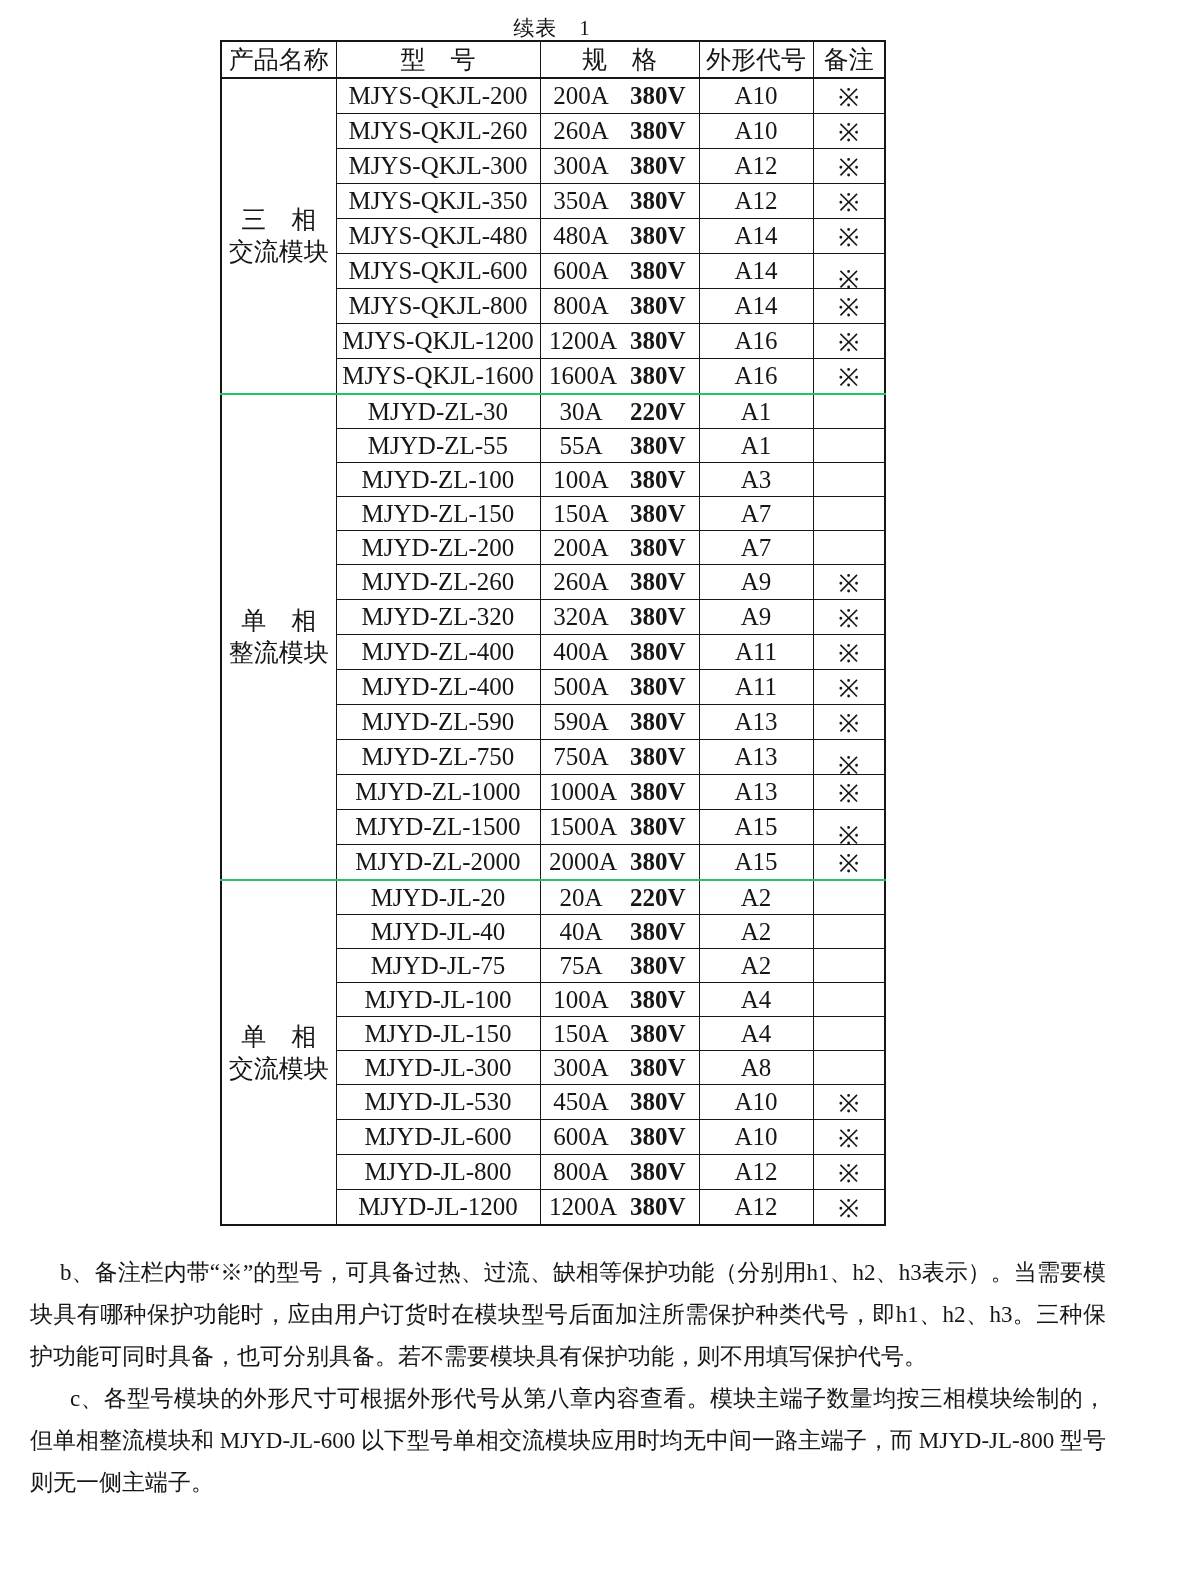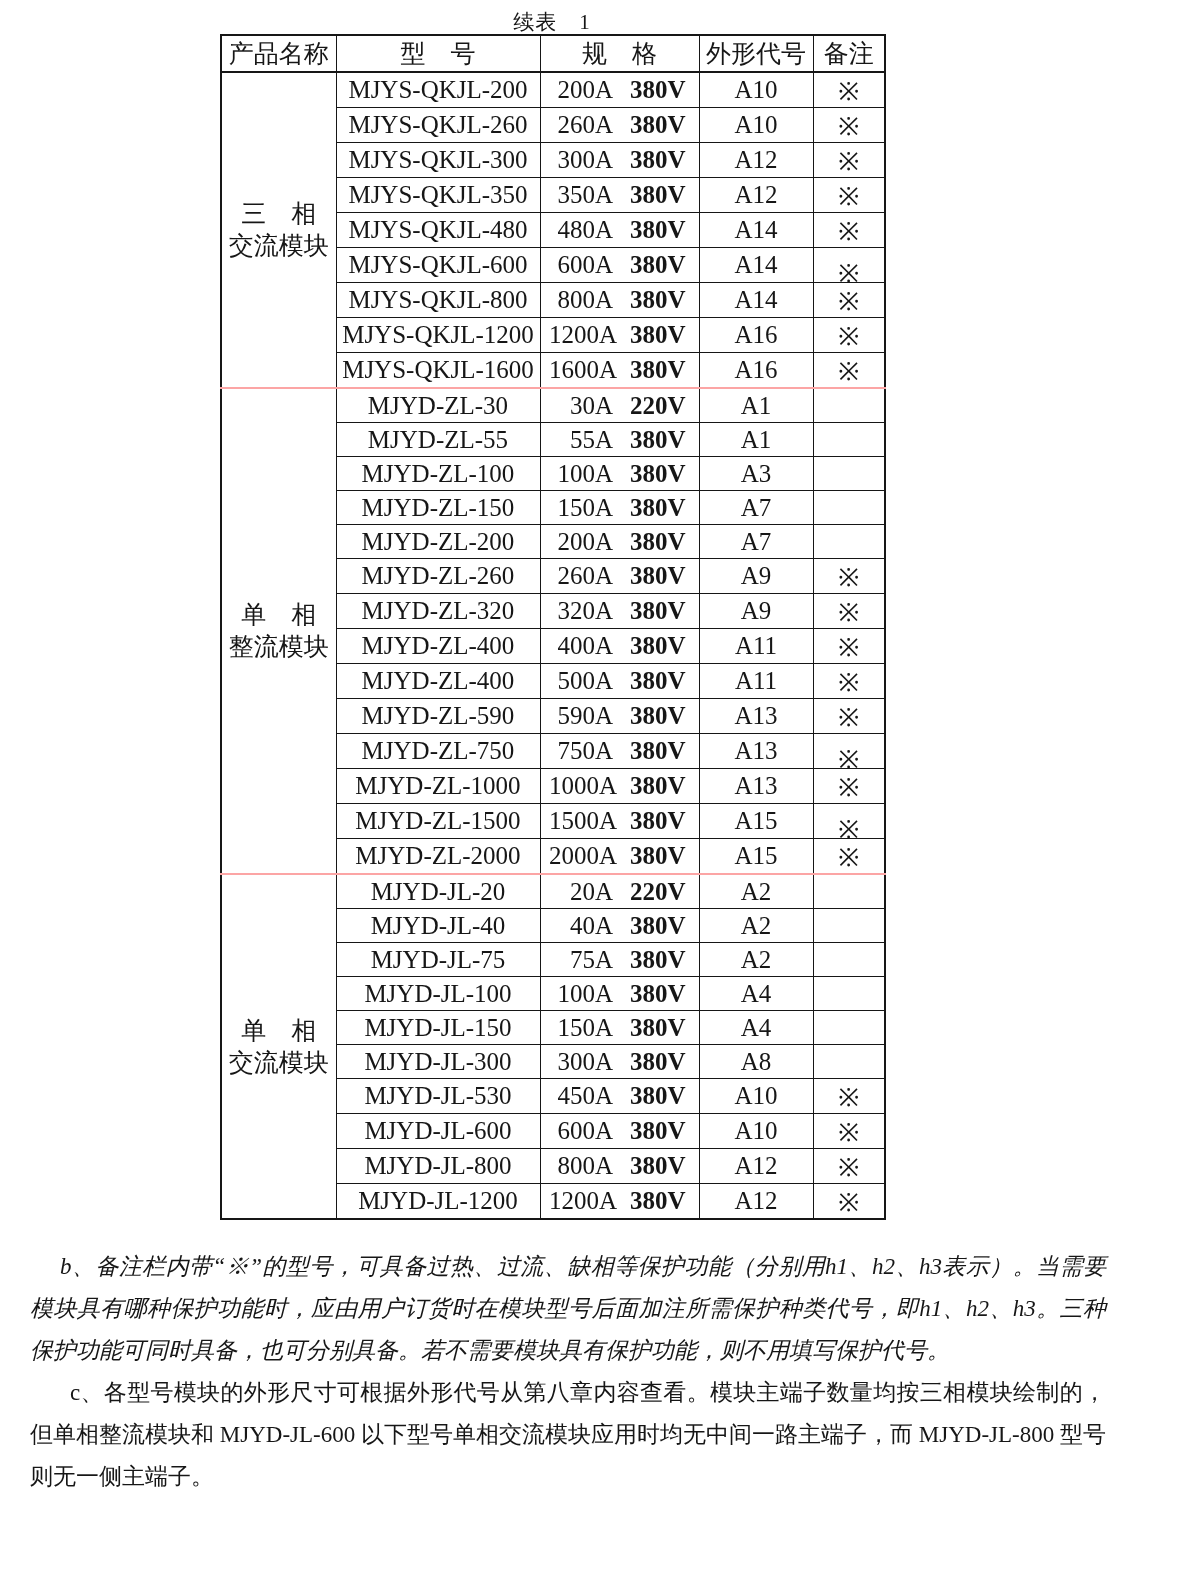--- a/index.html
+++ b/index.html
@@ -5,21 +5,21 @@
   html, body { margin: 0; padding: 0; }
   body {
     width: 1200px; height: 1596px;
     background: #ffffff;
     color: #161616;
     font-family: "Liberation Serif", "DejaVu Serif", serif;
     overflow: hidden;
   }
   .page { position: relative; width: 1200px; height: 1596px; background: #ffffff; }
 
-  .table-wrap { width: 664px; margin-left: 220px; padding-top: 10px; }
+  .table-wrap { width: 664px; margin-left: 220px; padding-top: 16px; }
 
   .table-caption {
     text-align: center;
     font-size: 21px;
     line-height: 24px;
     height: 24px;
     letter-spacing: 1px;
   }
 
   table.spec-table {
@@ -35,42 +35,42 @@
     text-align: center;
     font-weight: normal;
     vertical-align: middle;
     overflow: hidden;
   }
   .spec-table thead th {
     height: 35px;
     border-bottom: 2px solid #161616;
   }
   .spec-table tbody td { height: 33px; }
-  .spec-table tr.group-start td { border-top: 2px solid #fca5a5; }
+  .spec-table tr.group-start td { border-top: 2px solid #22c55e; }
 
   .group-cell { line-height: 32px; }
   .model-cell { text-align: left; padding-left: 11px; }
 
   .spec { display: flex; justify-content: center; align-items: baseline; }
-  .spec .cur { display: inline-block; width: 64px; text-align: right; }
+  .spec .cur { display: inline-block; width: 64px; text-align: center; }
   .spec .vol { display: inline-block; width: 60px; text-align: left; margin-left: 17px; font-weight: bold; }
 
   .remark-cell span { display: inline-block; }
   .remark-cell span.low { transform: translateY(7px); }
 
   .notes {
     margin: 26px 94px 0 30px;
     width: 1076px;
     font-size: 23px;
     line-height: 42px;
     text-align: justify;
   }
   .note { margin: 0; }
   .note-a { text-indent: 44px; }
-  .note-b { text-indent: 30px; font-style: italic; }
+  .note-b { text-indent: 30px; }
   .note-c { text-indent: 40px; }
 </style>
 </head>
 <body>
 
 <div class="page">
 
   <div class="table-wrap">
     <div class="table-caption">续表　1</div>
 

